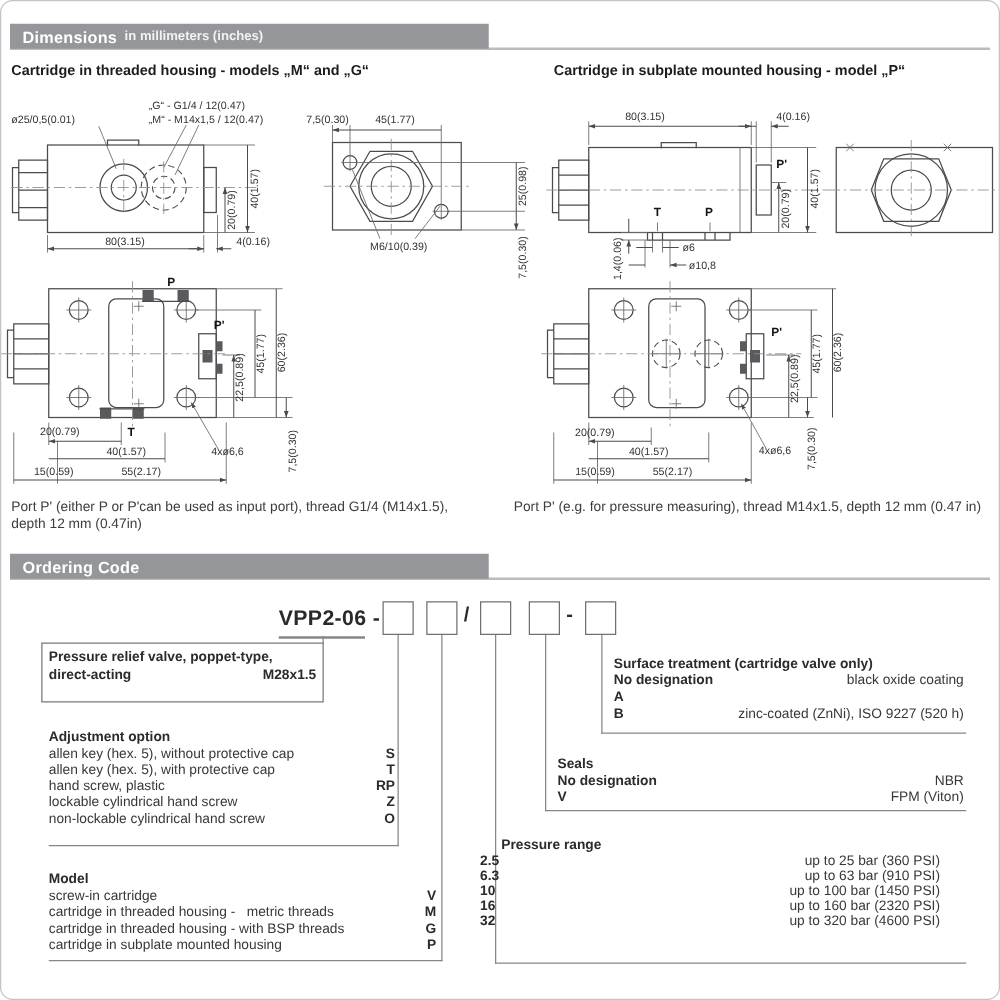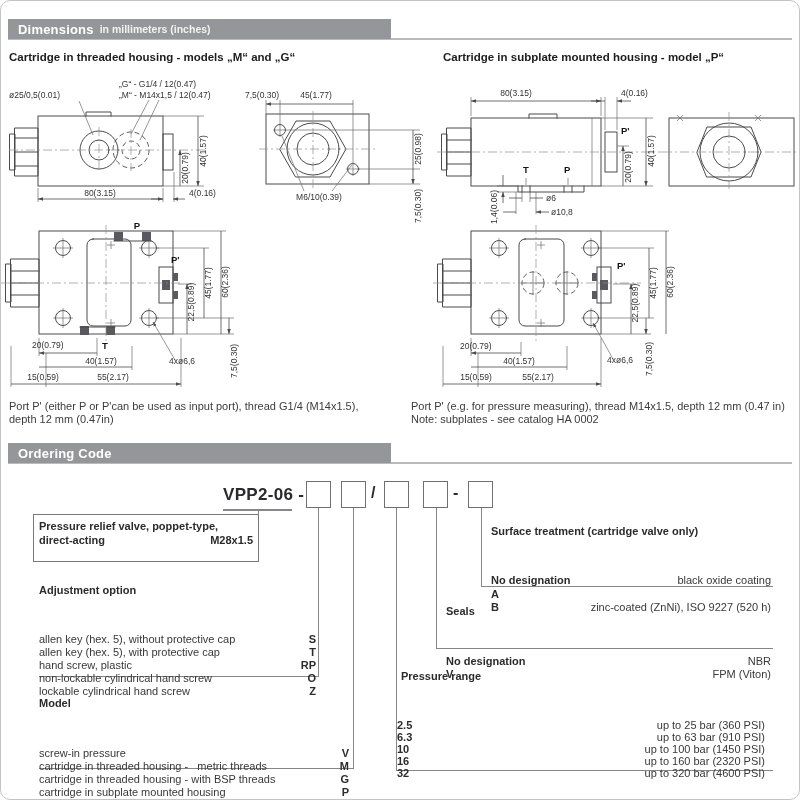--- a/index.html
+++ b/index.html
@@ -24,21 +24,21 @@
   .fil{fill:#5a5a5e;stroke:none;}
   
   .oc-code{position:absolute;left:222px;top:484px;font-size:17px;font-weight:bold;color:#2a2a2c;letter-spacing:.3px;}
   .oc-sep{position:absolute;top:483px;font-size:16px;font-weight:bold;color:#2a2a2c;}
   .oc-box{position:absolute;top:480px;width:25px;height:27px;border:1.5px solid #6f7073;background:#fff;box-sizing:border-box;}
   .cline{position:absolute;background:#85868a;}
   .prod-box{position:absolute;left:32px;top:513px;width:226px;height:48px;border:1px solid #77787a;
             box-sizing:border-box;padding:4px 5px 0 5px;font-size:11px;font-weight:bold;color:#2b2b2d;line-height:14px;}
   .prod-box .l2{display:flex;justify-content:space-between;}
   .oc-title{position:absolute;font-size:11px;font-weight:bold;color:#2b2b2d;}
-  .rows{position:absolute;font-size:11px;color:#38383a;margin-top:36px;}
+  .rows{position:absolute;font-size:11px;color:#38383a;}
   .row{display:flex;justify-content:space-between;height:13px;}
   .row-s .row{height:13.5px;}
   .row-p .row{height:12px;}
   .code{font-weight:bold;color:#2b2b2d;white-space:pre;}
   .lbl{white-space:pre;}
   .r{text-align:left;}
 </style>
 </head>
 <body>
 
@@ -216,21 +216,20 @@
       <text class="dm" x="606" y="362">4xø6,6</text>
     </g>
   </svg>
 
   <div class="note" style="left:8px;top:399px">
     <div>Port P' (either P or P'can be used as input port), thread G1/4 (M14x1.5),</div>
     <div>depth 12 mm (0.47in)</div>
   </div>
   <div class="note" style="left:410px;top:399px">
     <div>Port P' (e.g. for pressure measuring), thread M14x1.5, depth 12 mm (0.47 in)</div>
-    <div>Note: subplates - see catalog HA 0002</div>
   </div>
 
   <div class="bar-rule" style="top:461px"></div>
   <div class="bar" style="top:442px">
     <b>Ordering Code</b>
   </div>
 
   <div class="oc-code">VPP2-06 -</div>
   <div class="oc-box" style="left:305px"></div>
   <div class="oc-box" style="left:340px"></div>
@@ -269,33 +268,33 @@
       </div>
     <div class="row">
         <span class="lbl">allen key (hex. 5), with protective cap</span>
         <span class="code">T</span>
       </div>
     <div class="row">
         <span class="lbl">hand screw, plastic</span>
         <span class="code">RP</span>
       </div>
     <div class="row">
+        <span class="lbl">lockable cylindrical hand screw</span>
+        <span class="code">Z</span>
+      </div>
+    <div class="row">
         <span class="lbl">non-lockable cylindrical hand screw</span>
         <span class="code">O</span>
       </div>
-    <div class="row">
-        <span class="lbl">lockable cylindrical hand screw</span>
-        <span class="code">Z</span>
-      </div>
   </div>
 
   <div class="oc-title" style="left:38px;top:696px">Model</div>
   <div class="rows" style="left:38px;top:710px;width:310px">
     <div class="row">
-        <span class="lbl">screw-in pressure</span>
+        <span class="lbl">screw-in cartridge</span>
         <span class="code">V</span>
       </div>
     <div class="row">
         <span class="lbl">cartridge in threaded housing -   metric threads</span>
         <span class="code">M</span>
       </div>
     <div class="row">
         <span class="lbl">cartridge in threaded housing - with BSP threads</span>
         <span class="code">G</span>
       </div>
@@ -326,21 +325,21 @@
         <span class="code">No designation</span>
         <span class="lbl">NBR</span>
       </div>
     <div class="row">
         <span class="code">V</span>
         <span class="lbl">FPM (Viton)</span>
       </div>
   </div>
 
   <div class="oc-title r" style="left:400px;top:669px;width:370px">Pressure range</div>
-  <div class="rows row-p" style="left:396px;top:682px;width:368px">
+  <div class="rows row-p" style="left:383px;top:682px;width:368px">
     <div class="row">
         <span class="code">2.5</span>
         <span class="lbl">up to 25 bar (360 PSI)</span>
       </div>
     <div class="row">
         <span class="code">6.3</span>
         <span class="lbl">up to 63 bar (910 PSI)</span>
       </div>
     <div class="row">
         <span class="code">10</span>

